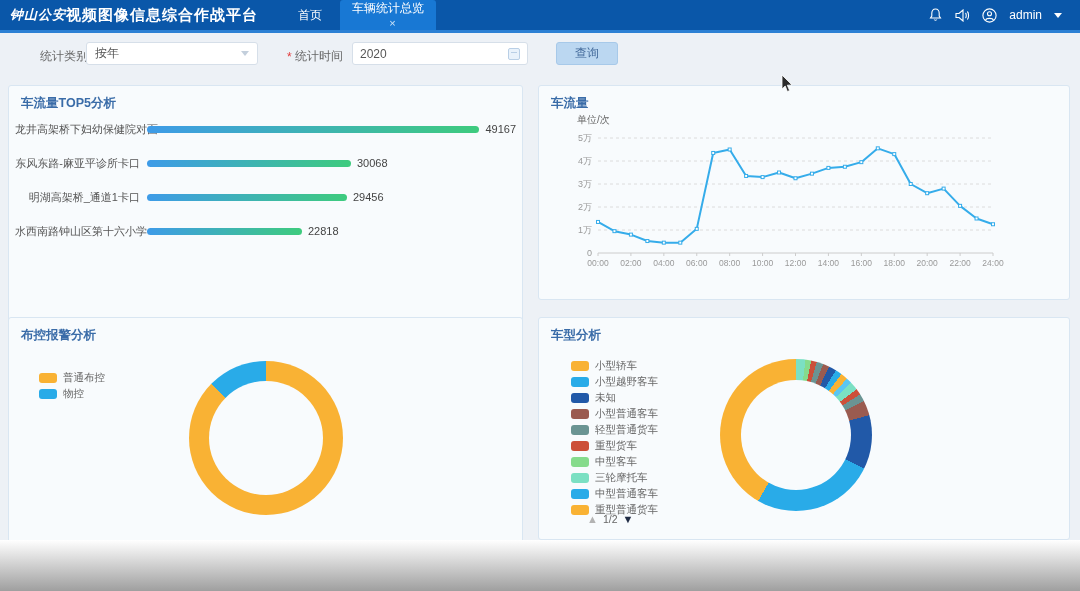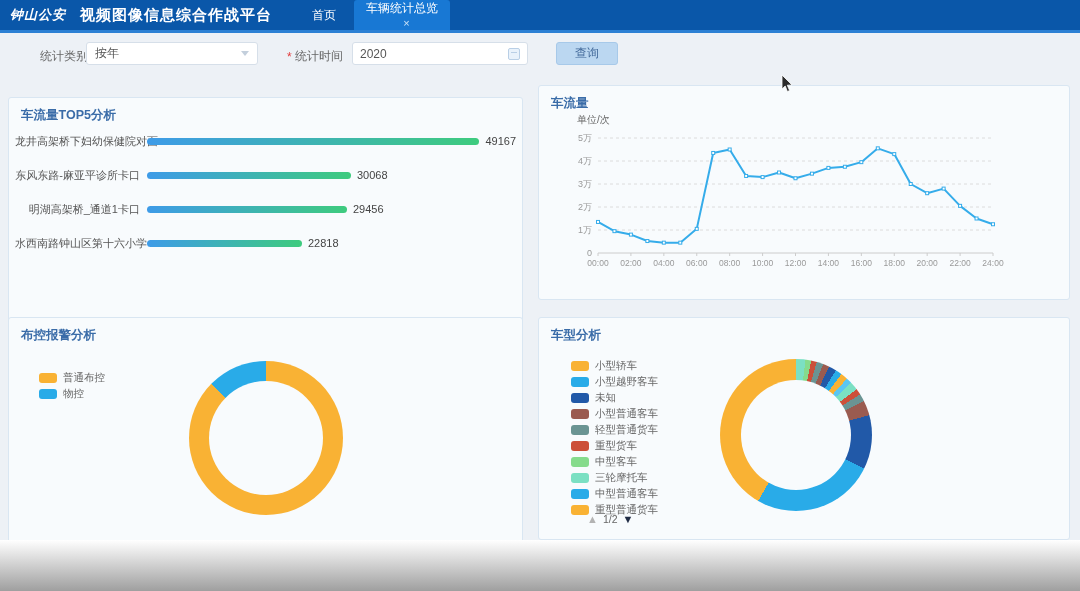--- a/index.html
+++ b/index.html
@@ -3,21 +3,21 @@
 <meta charset="utf-8">
 <style>
   * { margin:0; padding:0; box-sizing:border-box; }
   body { font-family:"Liberation Sans",sans-serif; background:#fff; }
   .stage { position:relative; width:1080px; height:591px; background:#EDF1F6; overflow:hidden; }
 
   
   .app-header { position:absolute; top:0; left:0; right:0; height:30px; background:#0A57A9; display:flex; align-items:stretch; color:#fff; }
   .header-line { position:absolute; top:30px; left:0; right:0; height:3px; background:#2C80D4; }
   .logo { align-self:center; margin-left:10px; font-family:"Liberation Serif",serif; font-style:italic; font-weight:bold; font-size:13px; letter-spacing:1px; }
-  .app-title { align-self:center; margin-left:14px; font-size:15px; font-weight:bold; letter-spacing:1px; }
+  .app-title { align-self:center; margin-left:0; font-size:15px; font-weight:bold; letter-spacing:1px; }
   .tabs { display:flex; margin-left:22px; align-items:stretch; }
   .tab { display:flex; align-items:center; padding:0 18px; font-size:12px; cursor:pointer; }
   .tab.active { background:#1878D4; border-radius:3px 3px 0 0; padding:0 12px;flex-direction:column; }
   .tab .close { margin-left:9px; font-size:11px; color:#CDE4F8; }
   .header-right { margin-left:auto; display:flex; align-items:center; gap:12px; margin-right:18px; }
   .hicon { width:15px; height:15px; display:flex; align-items:center; justify-content:center; }
   .hicon svg { display:block; }
   .admin-name { font-size:12px; }
   .caret { width:0; height:0; border-left:4px solid transparent; border-right:4px solid transparent; border-top:5px solid #fff; }
 
@@ -29,21 +29,21 @@
   .select-box { position:absolute; left:86px; top:42px; width:172px; height:23px; background:#fff; border:1px solid #D6DFE9; border-radius:3px; font-size:12px; color:#555; display:flex; align-items:center; padding:0 8px; }
   .select-box .chev { margin-left:auto; width:0; height:0; border-left:4px solid transparent; border-right:4px solid transparent; border-top:5px solid #C3CFDC; }
   .date-box { position:absolute; left:352px; top:42px; width:176px; height:23px; background:#fff; border:1px solid #D6DFE9; border-radius:3px; font-size:12px; color:#555; display:flex; align-items:center; padding:0 7px; }
   .cal-icon { margin-left:auto; width:12px; height:12px; border:1px solid #B9CFE6; border-radius:2px; background:#E9F2FB; position:relative; }
   .cal-icon:before { content:""; position:absolute; left:2px; right:2px; top:3px; height:1px; background:#B9CFE6; }
   .query-btn { position:absolute; left:556px; top:42px; width:62px; height:23px; background:#BBD7F1; border:1px solid #A7C9E9; border-radius:3px; font-size:12px; color:#42699A; display:flex; align-items:center; justify-content:center; cursor:pointer; }
 
   
   .panel { position:absolute; background:#F8FBFD; border:1px solid #D9E6F2; border-radius:3px; }
   .panel-title { position:absolute; left:12px; top:9px; font-size:12.5px; font-weight:bold; color:#3A6CA8; }
-  .p1 { left:8px;  top:97px;  width:515px; height:279px; }
+  .p1 { left:8px;  top:85px;  width:515px; height:279px; }
   .p2 { left:538px; top:85px; width:532px; height:215px; }
   .p3 { left:8px;  top:317px; width:515px; height:229px; }
   .p4 { left:538px; top:317px; width:532px; height:223px; }
 
   
   .bars { position:absolute; left:6px; right:6px; top:26px; }
   .bar-row { height:34px; display:flex; align-items:center; }
   .bar-label { width:132px; text-align:right; font-size:11px; color:#555; padding-right:7px; white-space:nowrap; }
   .bar-pill { height:7px; border-radius:4px; background:linear-gradient(90deg,#3E9BE8,#3ECB7E); }
   .bar-value { font-size:11px; color:#444; margin-left:6px; }
@@ -78,20 +78,44 @@
     <div class="logo">钟山公安</div>
     <div class="app-title">视频图像信息综合作战平台</div>
     <div class="tabs">
       <div class="tab">
         <span>首页</span>
       </div>
       <div class="tab active">
         <span>车辆统计总览</span>
         <span class="close">×</span>
       </div>
+    </div>
+    <div class="header-right">
+      <span class="hicon">
+        <svg width="13" height="14" viewBox="0 0 13 14">
+            <path d="M6.5 1 C4 1 2.8 3 2.8 5.2 L2.8 8 L1.5 10 L11.5 10 L10.2 8 L10.2 5.2 C10.2 3 9 1 6.5 1 Z" fill="none" stroke="#fff" stroke-width="1.1"></path>
+            <path d="M5.2 11.5 C5.4 12.4 7.6 12.4 7.8 11.5" fill="none" stroke="#fff" stroke-width="1.1"></path>
+          </svg>
+      </span>
+      <span class="hicon">
+        <svg width="15" height="13" viewBox="0 0 15 13">
+            <polygon points="1,4.5 4,4.5 8,1 8,12 4,8.5 1,8.5" fill="none" stroke="#fff" stroke-width="1.1"></polygon>
+            <path d="M10.5 4 C11.5 5 11.5 8 10.5 9" fill="none" stroke="#fff" stroke-width="1.1"></path>
+            <path d="M12.3 2.5 C14 4 14 9 12.3 10.5" fill="none" stroke="#fff" stroke-width="1.1"></path>
+          </svg>
+      </span>
+      <span class="hicon">
+        <svg width="15" height="15" viewBox="0 0 15 15">
+            <circle cx="7.5" cy="7.5" r="6.6" fill="none" stroke="#fff" stroke-width="1.1"></circle>
+            <circle cx="7.5" cy="5.8" r="2" fill="none" stroke="#fff" stroke-width="1.1"></circle>
+            <path d="M3.6 12 C4.4 9.8 10.6 9.8 11.4 12" fill="none" stroke="#fff" stroke-width="1.1"></path>
+          </svg>
+      </span>
+      <span class="admin-name">admin</span>
+      <span class="caret"></span>
     </div>
   </div>
   <div class="header-line"></div>
 
   <div class="filter-label f-cat-label">统计类别</div>
   <div class="select-box">
     <span>按年</span>
     <span class="chev"></span>
   </div>
   <div class="req">*</div>

